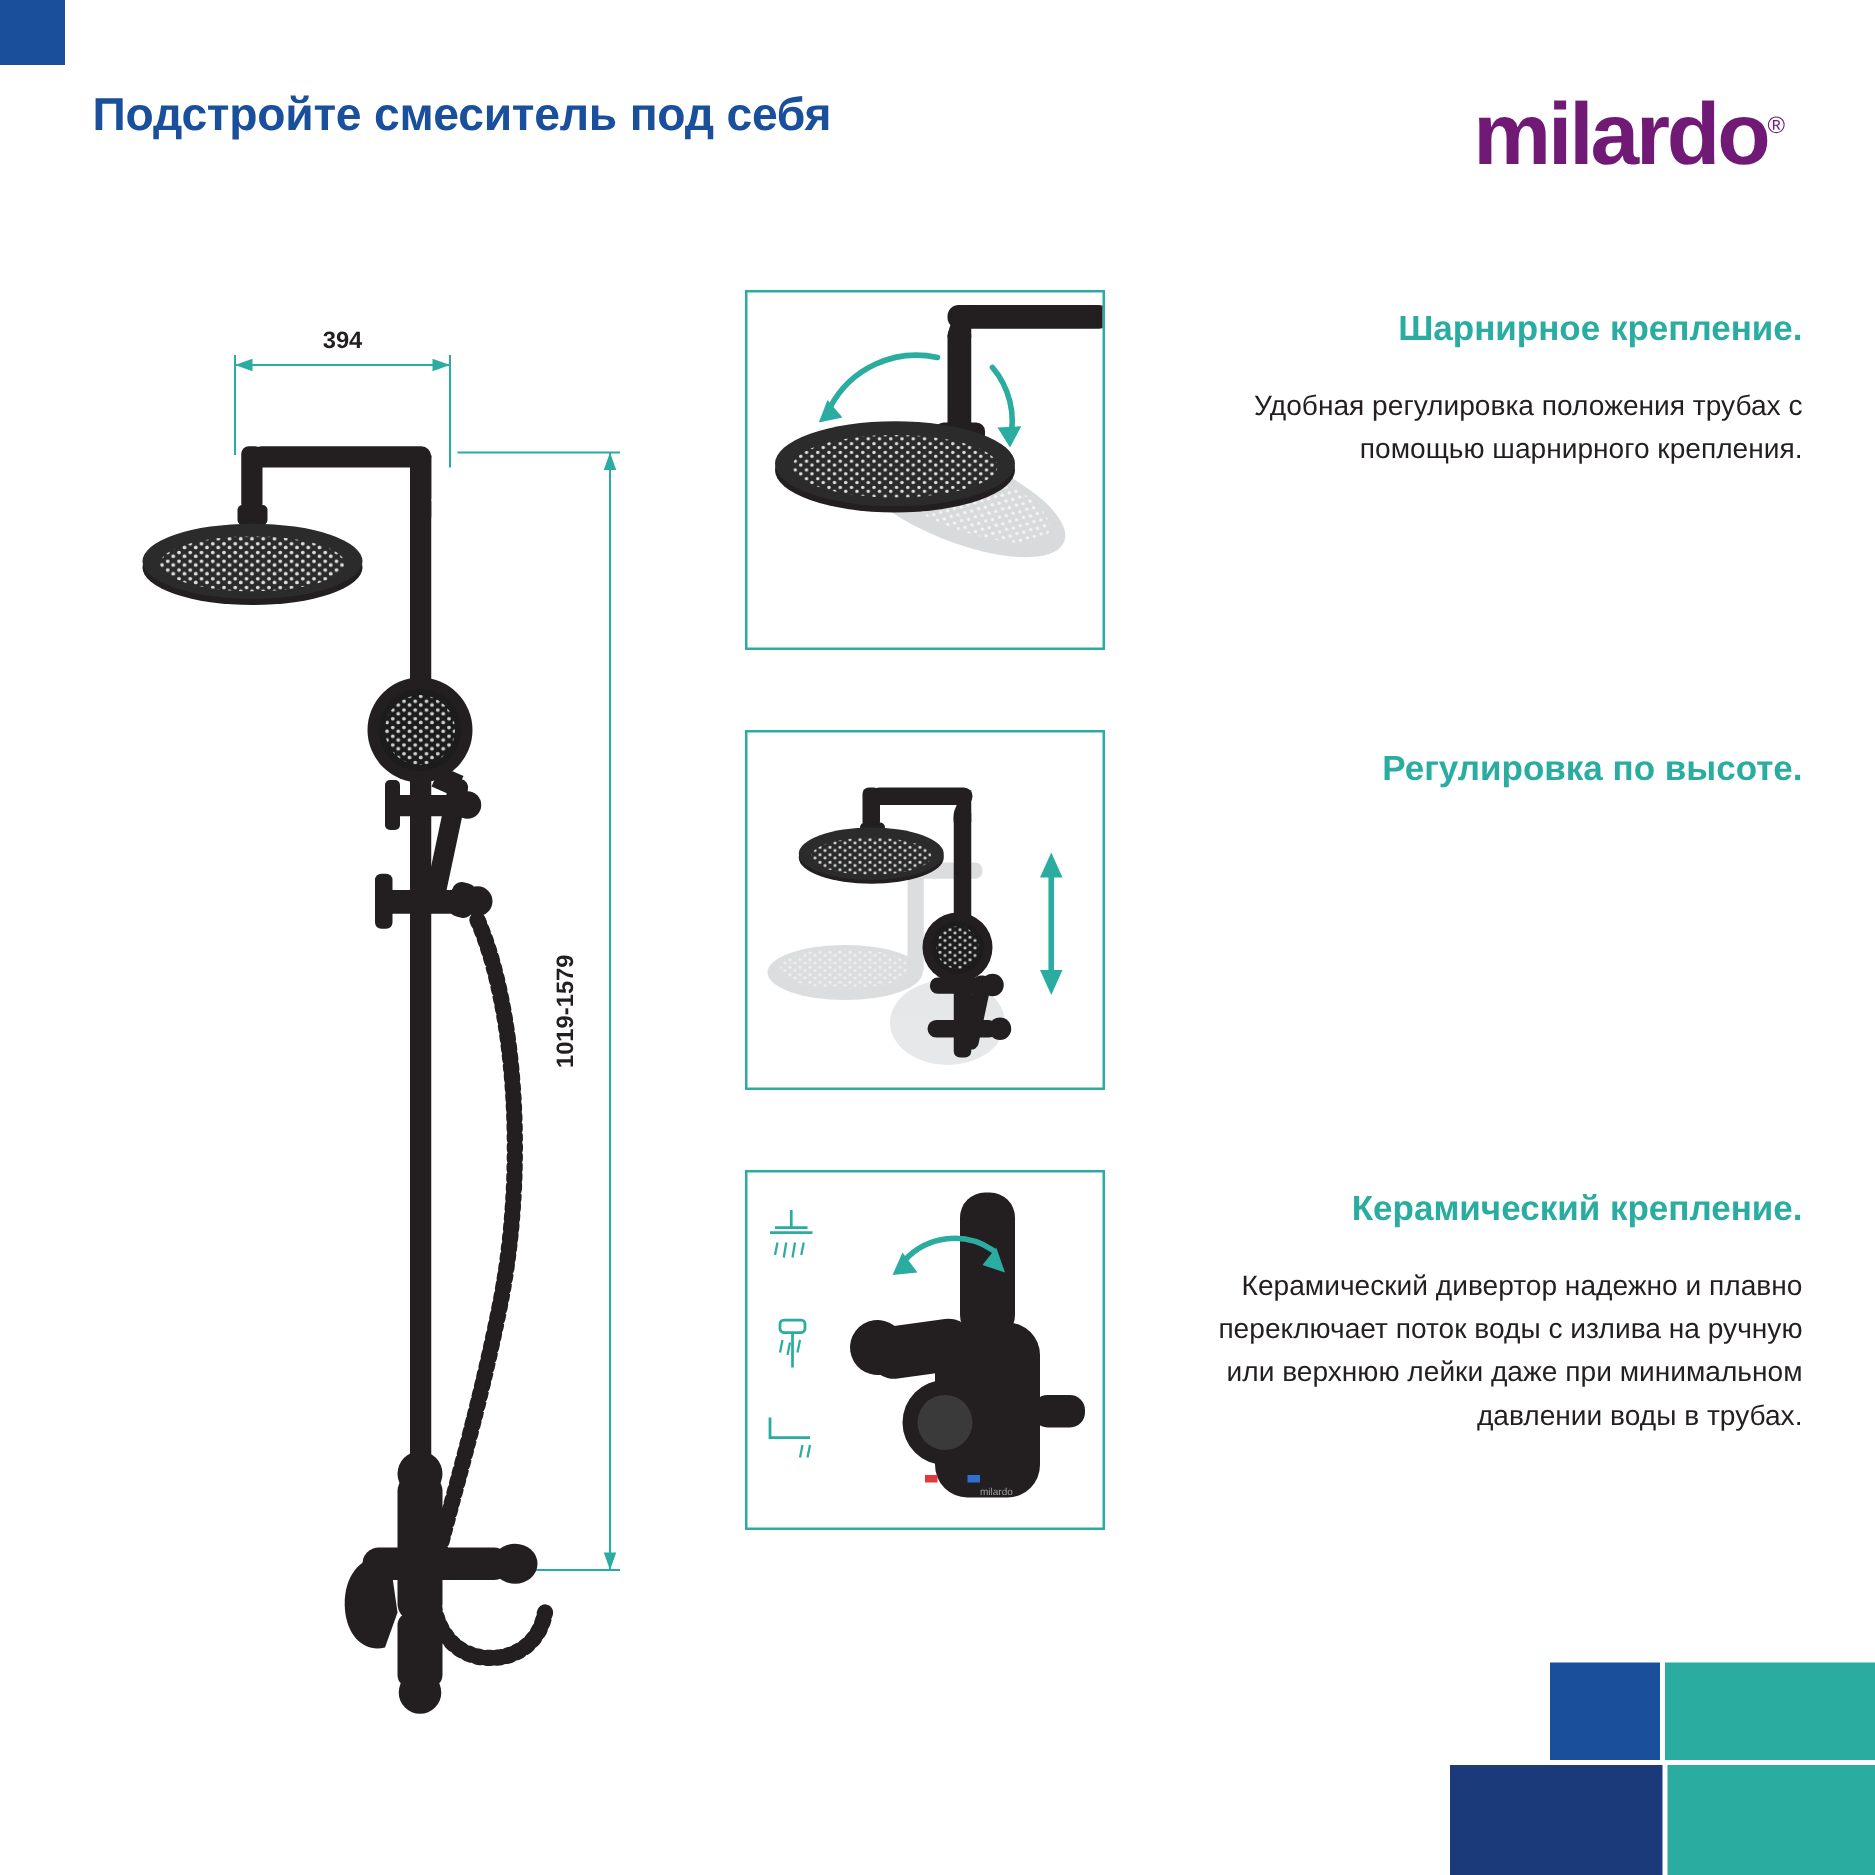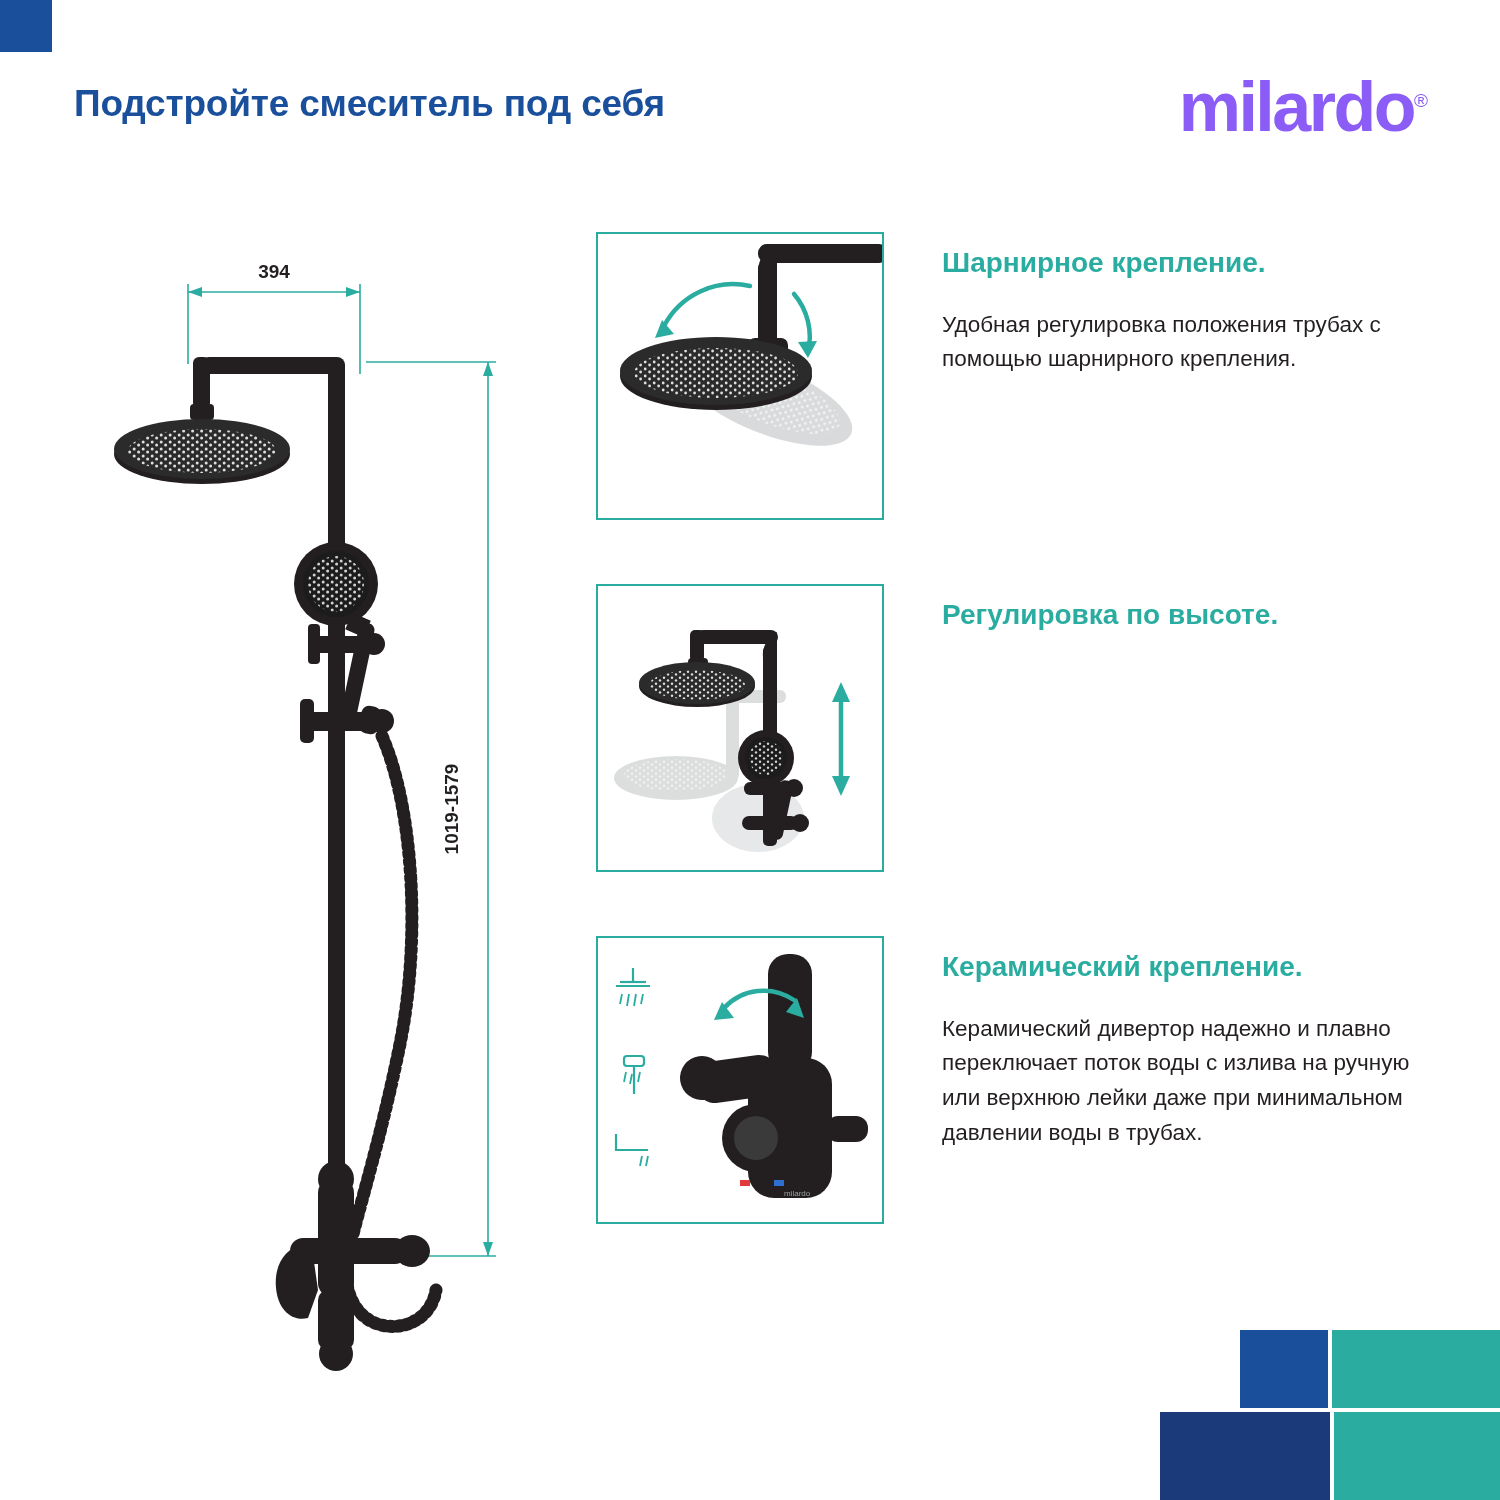--- a/index.html
+++ b/index.html
@@ -31,25 +31,24 @@
   
   .header {
     position: absolute; left: 0; top: 0; width: 1500px; height: 220px;
   }
   .page-title {
     position: absolute; left: 74px; top: 68px;
     width: 620px;
     font-size: 37px; font-weight: bold; color: #1a4f9c;
     line-height: 1.32;
     letter-spacing: -0.2px;
-    margin-top: 12px;
   }
   .logo {
     position: absolute; right: 72px; top: 72px;
-    font-size: 70px; font-weight: bold; color: #8b5cf6;
+    font-size: 70px; font-weight: bold; color: #701a75;
     letter-spacing: -2.5px;
     line-height: 1;
   }
   .logo .reg {
     font-size: 19px; vertical-align: super; font-weight: normal;
     letter-spacing: 0;
   }
 
   
   .drawing {
@@ -72,20 +71,21 @@
     width: 288px; height: 288px;
     border: 2px solid #2aada0;
     flex: 0 0 288px;
     position: relative;
     background: #fff;
   }
   .feature-text {
     margin-left: 58px;
     padding-top: 14px;
     width: 500px;
+    text-align: right;
   }
   .feature-title {
     font-size: 28px; font-weight: bold; color: #2aada0;
     margin-bottom: 28px;
     line-height: 1.2;
   }
   .feature-desc {
     font-size: 22.5px; color: #231f20; line-height: 1.55;
   }
 

